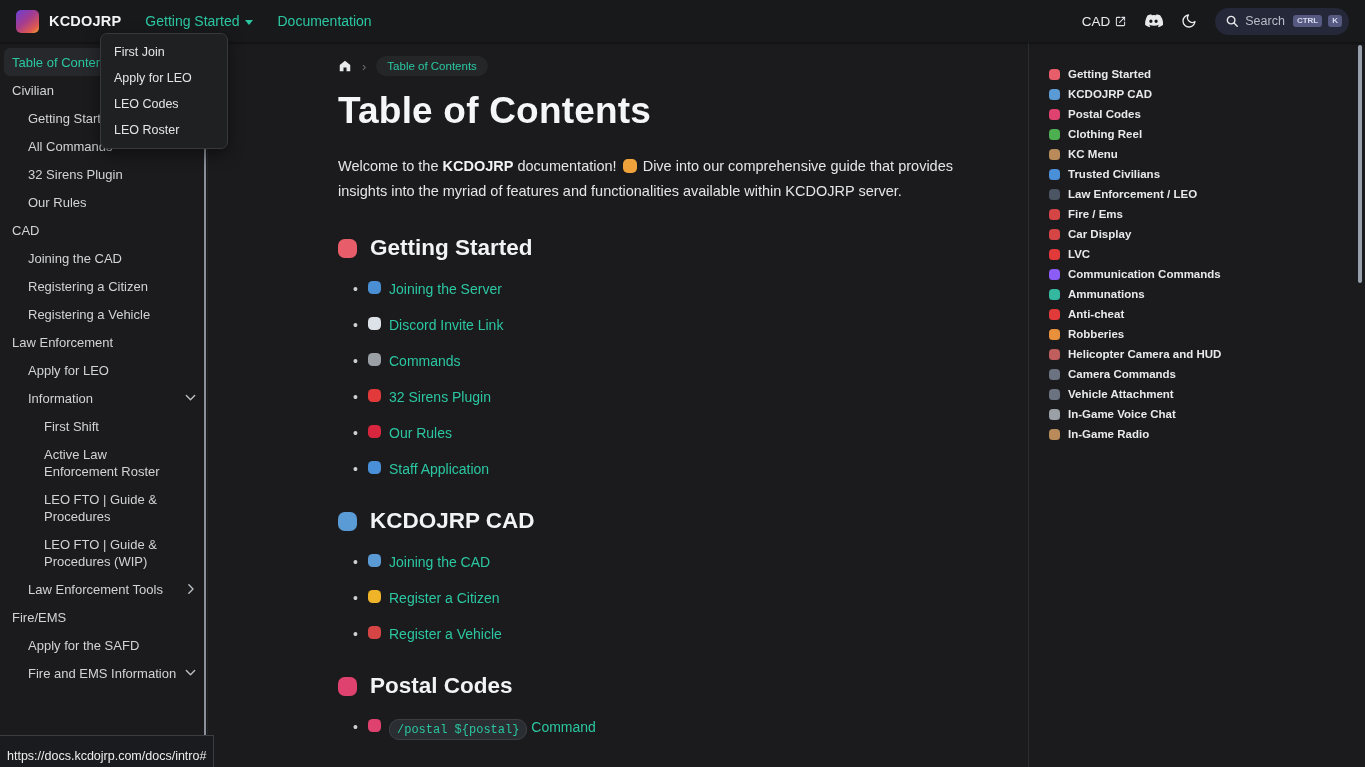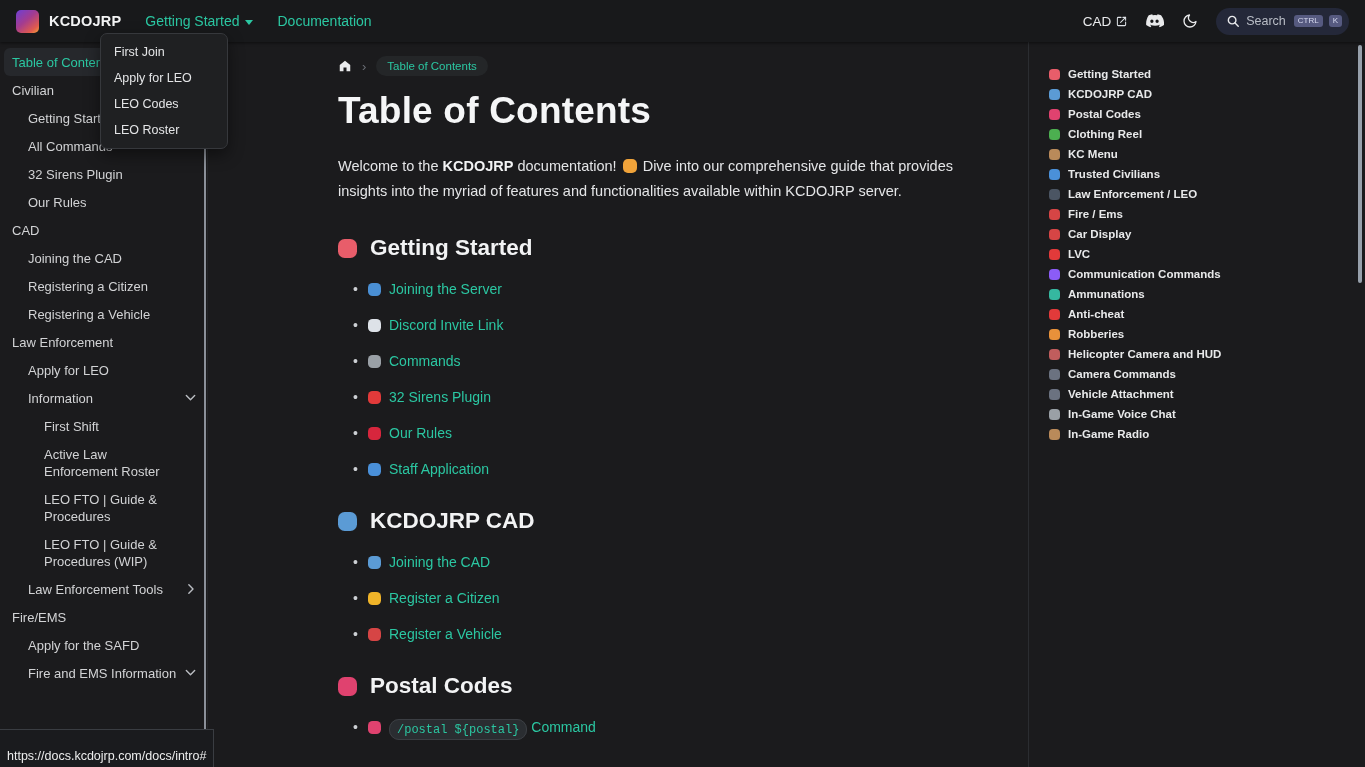--- a/index.html
+++ b/index.html
@@ -18,21 +18,21 @@
   .brand { font-weight:700; font-size:14.5px; color:#f2f3f4; margin-right:24px; letter-spacing:.2px; }
   .nav-link { color:#2bc7a2; font-size:14px; margin-right:24px; display:flex; align-items:center; gap:6px; cursor:pointer; }
   .caret { width:0; height:0; border-left:4px solid transparent; border-right:4px solid transparent;
     border-top:5px solid #2bc7a2; margin-top:2px; }
   .nav-right { margin-left:auto; display:flex; align-items:center; gap:18px; }
   .cad-link { color:#e9eaec; font-size:13.5px; display:flex; align-items:center; gap:5px; cursor:pointer; }
   .icon-btn { display:flex; align-items:center; cursor:pointer; }
   .search { display:flex; align-items:center; background:#242839; border-radius:14px; height:27px;
     padding:0 7px 0 10px; gap:6px; cursor:pointer; }
   .search-text { color:#b9bdc6; font-size:12.5px; margin-right:2px; }
-  .kbd { background:#565a80; color:#d8dbf0; font-size:8px; font-weight:400; border-radius:3px;
+  .kbd { background:#565a80; color:#d8dbf0; font-size:8px; font-weight:700; border-radius:3px;
     padding:2px 4px; line-height:1; }
   
   .dropdown { position:fixed; top:33px; left:100px; width:128px; background:#1f2022;
     border:1px solid #36383c; border-radius:7px; padding:5px 0; z-index:60;
     box-shadow:0 6px 16px rgba(0,0,0,.45); }
   .dd-item { padding:6px 13px; font-size:12.5px; color:#e4e5e7; cursor:pointer; }
   
   .sidebar { position:fixed; top:42px; left:0; bottom:0; width:208px; padding-top:6px;
     overflow:hidden; border-right:1px solid #242528; }
   .side-item { position:relative; padding:5.5px 24px 5.5px 12px; font-size:13px;
@@ -47,21 +47,21 @@
   .article { position:absolute; top:42px; left:338px; width:678px; }
   .breadcrumbs { display:flex; align-items:center; gap:10px; margin:14px 0 14px; }
   .crumb-sep { color:#6b6f76; font-size:13px; }
   .crumb-pill { background:#242628; border-radius:10px; padding:4px 11px; font-size:11.5px; color:#2bc7a2; }
   .page-title { font-size:37px; font-weight:800; color:#f5f6f7; margin:12px 0 22px; letter-spacing:.2px; }
   .intro { font-size:14.5px; line-height:25px; color:#e4e5e7; width:662px; margin:0; }
   .intro b { color:#f2f3f4; }
   .section h2 { display:flex; align-items:center; gap:13px; font-size:22.5px; font-weight:700;
     color:#f2f3f4; margin:31px 0 13px; }
   .section ul { list-style:none; margin:0; padding:0 0 0 14px; }
-  .section li { display:flex; align-items:center; gap:8px; font-size:14px; margin:20px 0;
+  .section li { display:flex; align-items:flex-start; gap:8px; font-size:14px; margin:20px 0;
     position:relative; padding-left:16px; }
   .section li::before { content:"•"; position:absolute; left:1px; top:0; color:#cdd0d4; }
   .link { color:#2bc7a2; cursor:pointer; text-decoration:none; }
   code.cmd { font-family:"Liberation Mono","DejaVu Sans Mono",monospace; font-size:12px;
     background:#2a2d31; border:1px solid #3b3e43; border-radius:10px; padding:2.5px 7px; color:#2bc7a2; }
   
   .chip { display:inline-block; border-radius:35%; flex:none; }
   .chip.sm { width:13px; height:13px; }
   .chip.h2c { width:19px; height:19px; }
   .chip.xs { width:11px; height:11px; }
@@ -69,21 +69,21 @@
   
   .toc { position:fixed; top:42px; right:0; bottom:0; width:337px;
     border-left:1px solid #2b2d31; padding:22px 0 0 20px; }
   .toc-item { display:flex; align-items:center; gap:8px; font-size:11.5px; font-weight:700;
     color:#e8e9ea; padding:4px 0; cursor:pointer; }
   
   .page-scrollbar { position:fixed; right:3px; top:45px; width:4px; height:238px;
     background:#97a0ab; border-radius:2px; z-index:70; }
   .status-tooltip { position:fixed; left:0; bottom:0; background:#1a1b1e;
     border:1px solid #3a3d42; border-left:none; border-bottom:none;
-    padding:19px 7px 4px; font-size:12.5px; color:#eceded; z-index:80; white-space:nowrap; }
+    padding:13px 7px 4px; font-size:12.5px; color:#eceded; z-index:80; white-space:nowrap; }
   svg { display:block; }
 </style>
 </head>
 <body>
 
 <div class="navbar">
   <div class="logo"></div>
   <div class="brand">KCDOJRP</div>
   <div class="nav-link">
     <span>Getting Started</span>

